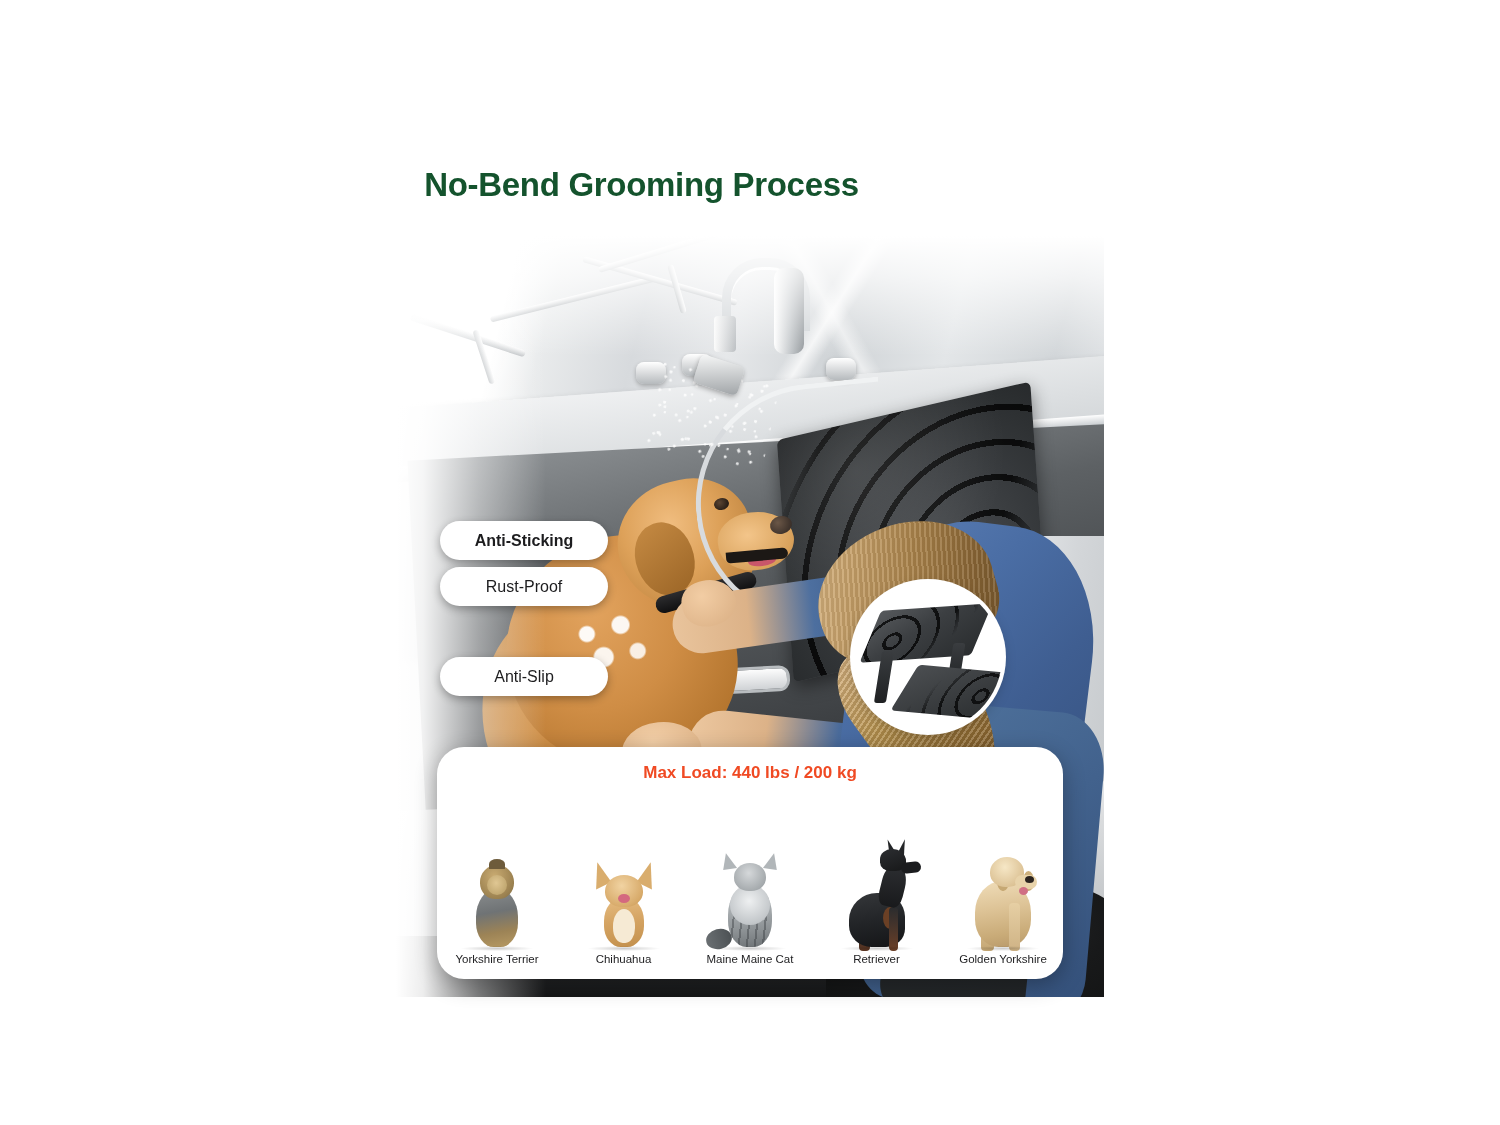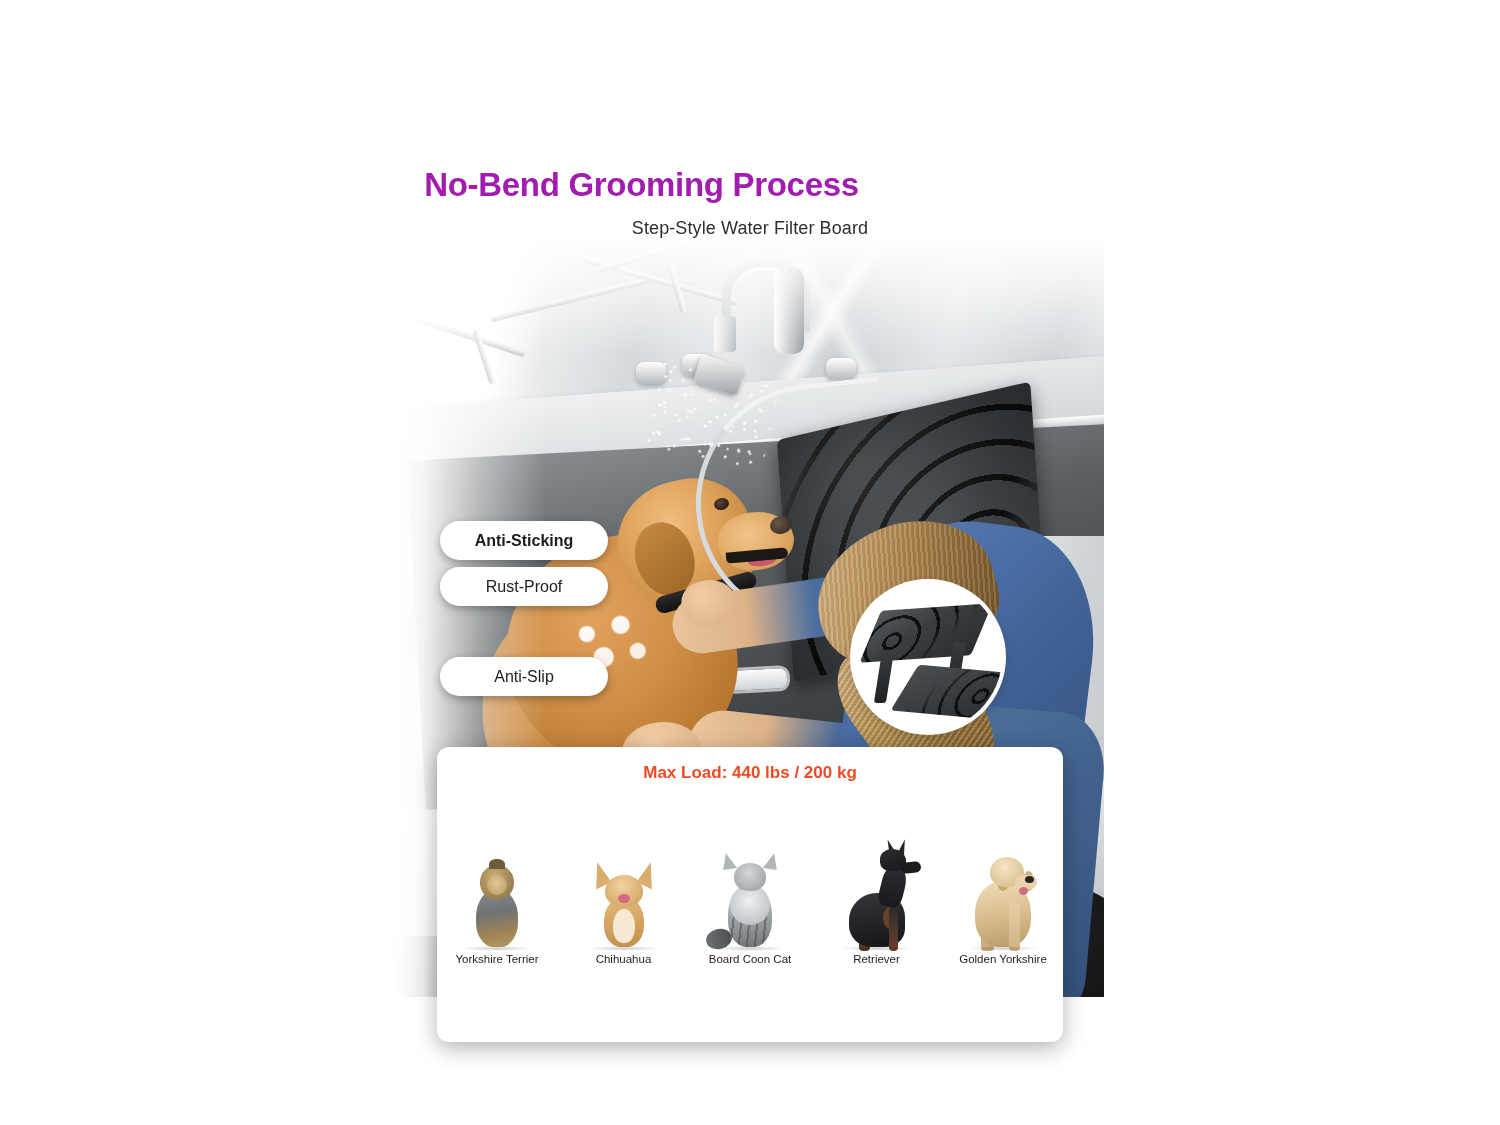--- a/index.html
+++ b/index.html
@@ -6,21 +6,21 @@
   body{
     width:1500px;height:1125px;background:#ffffff;
     font-family:"Liberation Sans","DejaVu Sans",sans-serif;
     overflow:hidden;position:relative;
   }
   .stage{position:absolute;left:0;top:0;width:1500px;height:1125px;}
 
   
   .title{
     position:absolute;left:0;top:166px;width:1283px;text-align:center;
-    font-size:33px;font-weight:bold;color:#a21caf;letter-spacing:-0.3px;
+    font-size:33px;font-weight:bold;color:#14532d;letter-spacing:-0.3px;
     z-index:40;
   }
   .subtitle{
     position:absolute;left:0;top:218px;width:1500px;text-align:center;
     font-size:18px;font-weight:normal;color:#2e2e2e;letter-spacing:0.1px;
     z-index:40;
   }
 
   
   .photo{
@@ -370,22 +370,22 @@
     font-size:16px;color:#1d1d1f;
     box-shadow:0 3px 9px rgba(0,0,0,.30);
     z-index:38;
   }
   .pill.p1{top:521px;font-weight:bold;}
   .pill.p2{top:567px;}
   .pill.p3{top:657px;}
 
   
   .loadcard{
-    position:absolute;left:437px;top:747px;width:626px;height:295px;
-    background:#ffffff;border-radius:12px;
+    position:absolute;left:437px;top:747px;width:626px;height:232px;
+    background:#ffffff;border-radius:27px;
     box-shadow:0 6px 22px rgba(0,0,0,.30);
     z-index:42;
   }
   .load-title{
     position:absolute;left:0;top:16px;width:626px;text-align:center;
     font-size:17px;font-weight:bold;color:#F04A23;
   }
   .breeds{
     position:absolute;left:10px;top:52px;width:606px;height:166px;
     display:flex;align-items:flex-end;justify-content:space-between;
@@ -462,21 +462,20 @@
   .gr-tongue{position:absolute;left:66%;bottom:58px;width:9px;height:8px;background:#d06f84;border-radius:50%;}
   .gr-legF{width:11px;height:48px;background:linear-gradient(180deg,#e6cfa4,#cfb385);left:56px;}
   .gr-legB{width:13px;height:30px;background:linear-gradient(180deg,#ddc396,#c4a673);left:28px;}
 </style>
 </head>
 <body>
 
 <div class="stage">
 
   <div class="title">No-Bend Grooming Process</div>
-  <div class="subtitle">Step-Style Water Filter Board</div>
 
   <div class="photo">
 
     <div class="wall"></div>
     <div class="deck"></div>
     <div class="deck-lip"></div>
     <div class="basin"></div>
 
     <div class="rail r1"></div>
     <div class="rail r2"></div>
@@ -578,21 +577,21 @@
       <div class="breed">
         <div class="animal">
           <div class="a-tail mc-tail"></div>
           <div class="a-body mc-body"></div>
           <div class="mc-ruff"></div>
           <div class="a-earL mc-earL"></div>
           <div class="a-earR mc-earR"></div>
           <div class="a-head mc-head"></div>
           <div class="shadowline"></div>
         </div>
-        <div class="breed-label">Board Coon Cat</div>
+        <div class="breed-label">Maine Maine Cat</div>
       </div>
 
       <div class="breed">
         <div class="animal">
           <div class="a-leg db-legB"></div>
           <div class="a-body db-body"></div>
           <div class="db-tan"></div>
           <div class="a-leg db-legF"></div>
           <div class="db-neck"></div>
           <div class="a-earL db-earL"></div>

